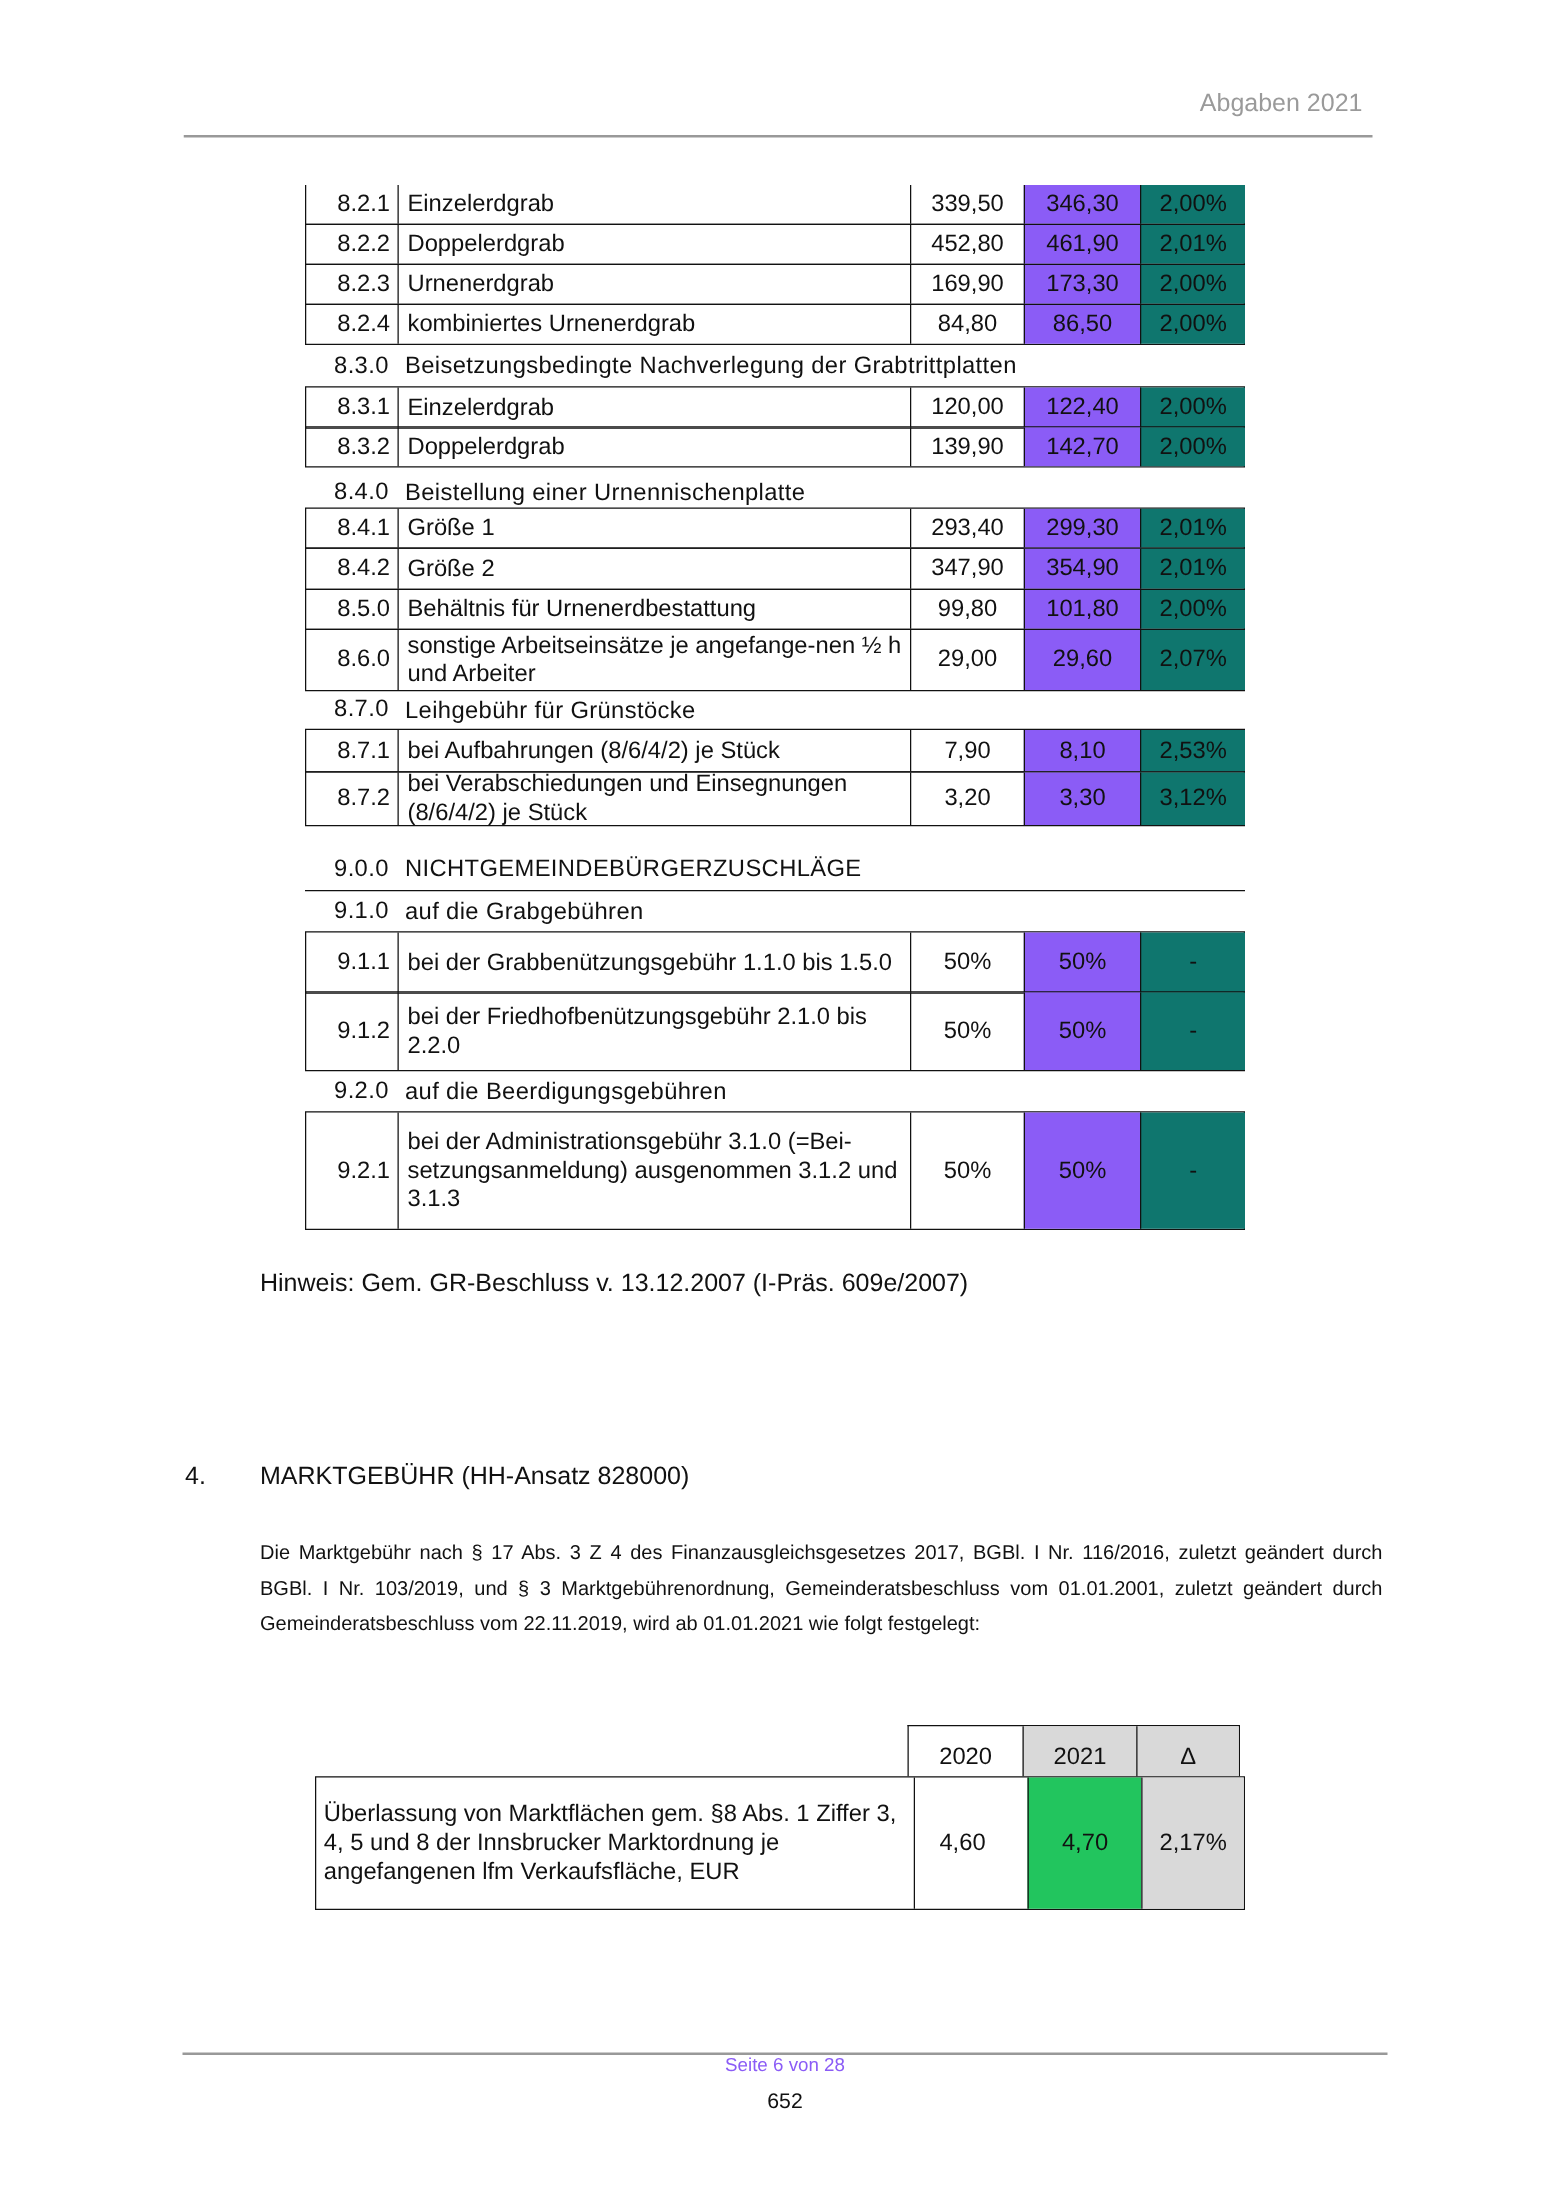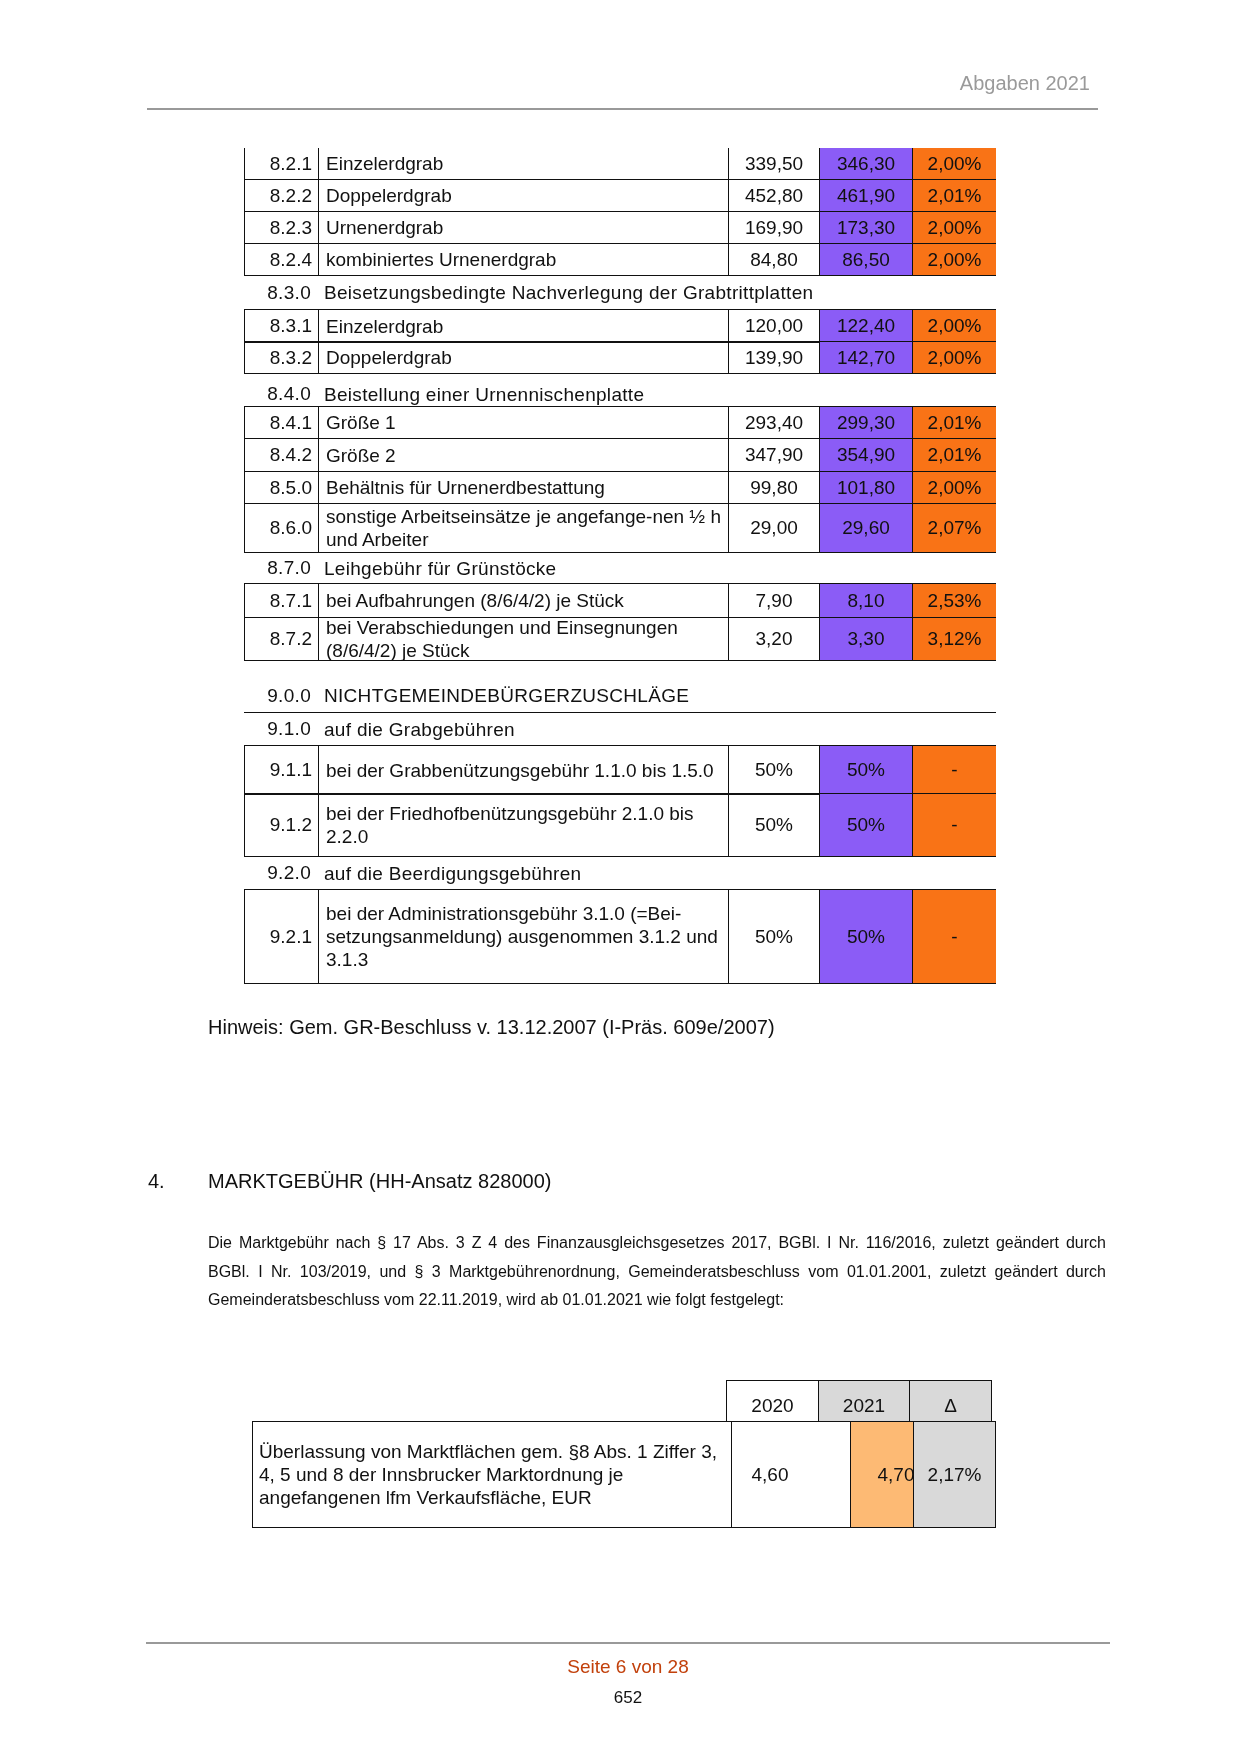--- a/index.html
+++ b/index.html
@@ -12,21 +12,21 @@
 
   
   .fee-table { position: absolute; left: 244px; top: 148px; width: 752px; }
   .row { position: absolute; left: 0; width: 752px; font-size: 19px; }
   .row.boxed { border: 1.5px solid #111; }
   .cell { position: absolute; top: 0; bottom: 0; display: flex; align-items: center; }
   .c-code { left: 0; width: 73px; justify-content: flex-end; padding-right: 6px; }
   .c-desc { left: 73px; width: 410px; padding-left: 7px; line-height: 23px; }
   .c-v20 { left: 483px; width: 91px; justify-content: center; }
   .c-v21 { left: 574px; width: 93px; justify-content: center; background: #8b5cf6; }
-  .c-pct { left: 667px; width: 84px; justify-content: center; background: #f97316; }
+  .c-pct { left: 667px; width: 84px; justify-content: center; background: #0f766e; }
   .boxed .c-desc, .boxed .c-v20, .boxed .c-v21, .boxed .c-pct { border-left: 1.5px solid #111; }
   .row.group .c-desc { width: 680px; letter-spacing: 0.3px; }
   .row.group.underline { border-bottom: 1.5px solid #111; }
   .row.group .c-code { letter-spacing: 0.3px; }
 
   .note { position: absolute; left: 208px; top: 1013px; width: 898px; font-size: 20px; line-height: 28.5px; }
   .note p { text-align: justify; }
 
   .section-heading { position: absolute; left: 148px; top: 1170px; font-size: 20px; width: 700px; }
   .section-heading .num { position: absolute; left: 0; }
@@ -34,26 +34,26 @@
 
   .section-para { position: absolute; left: 208px; top: 1229px; width: 898px; font-size: 16px; line-height: 28.5px; text-align: justify; }
 
   .market-table { position: absolute; left: 248px; top: 1380px; width: 744px; height: 148px; font-size: 19px; }
   .mt-head { position: absolute; left: 478px; top: 0; width: 266px; height: 41px; border: 1.5px solid #111; border-bottom: none; }
   .mt-head .h { position: absolute; top: 0; bottom: 0; display: flex; align-items: flex-end; justify-content: center; padding-bottom: 4px; }
   .mt-body { position: absolute; left: 4px; top: 41px; width: 744px; height: 107px; border: 1.5px solid #111; }
   .mt-body .cell { line-height: 23px; }
   .mt-c-desc { left: 0; width: 478px; padding-left: 6px; }
   .mt-c-v20 { left: 478px; width: 77px; justify-content: center; border-left: 1.5px solid #111; }
-  .mt-c-v21 { left: 569px; width: 91px; justify-content: center; border-left: 1.5px solid #111; background: #fdba74; margin-left: 28px; }
+  .mt-c-v21 { left: 569px; width: 91px; justify-content: center; border-left: 1.5px solid #111; background: #22c55e; }
   .mt-c-pct { left: 660px; width: 82px; justify-content: center; border-left: 1.5px solid #111; background: #d9d9d9; }
 
   .page-footer { position: absolute; left: 146px; top: 1642px; width: 964px; }
   .page-footer .rule { height: 2px; background: #999; }
-  .page-footer .pageinfo { text-align: center; font-size: 19px; color: #c2410c; margin-top: 12px; }
+  .page-footer .pageinfo { text-align: center; font-size: 15px; color: #8b5cf6; margin-top: 0; }
   .page-footer .pagenum { text-align: center; font-size: 17px; color: #111; margin-top: 10px; }
 </style>
 </head>
 <body>
 
 <div class="page-header">
   <div class="title">Abgaben 2021</div>
   <div class="rule"></div>
 </div>
 

